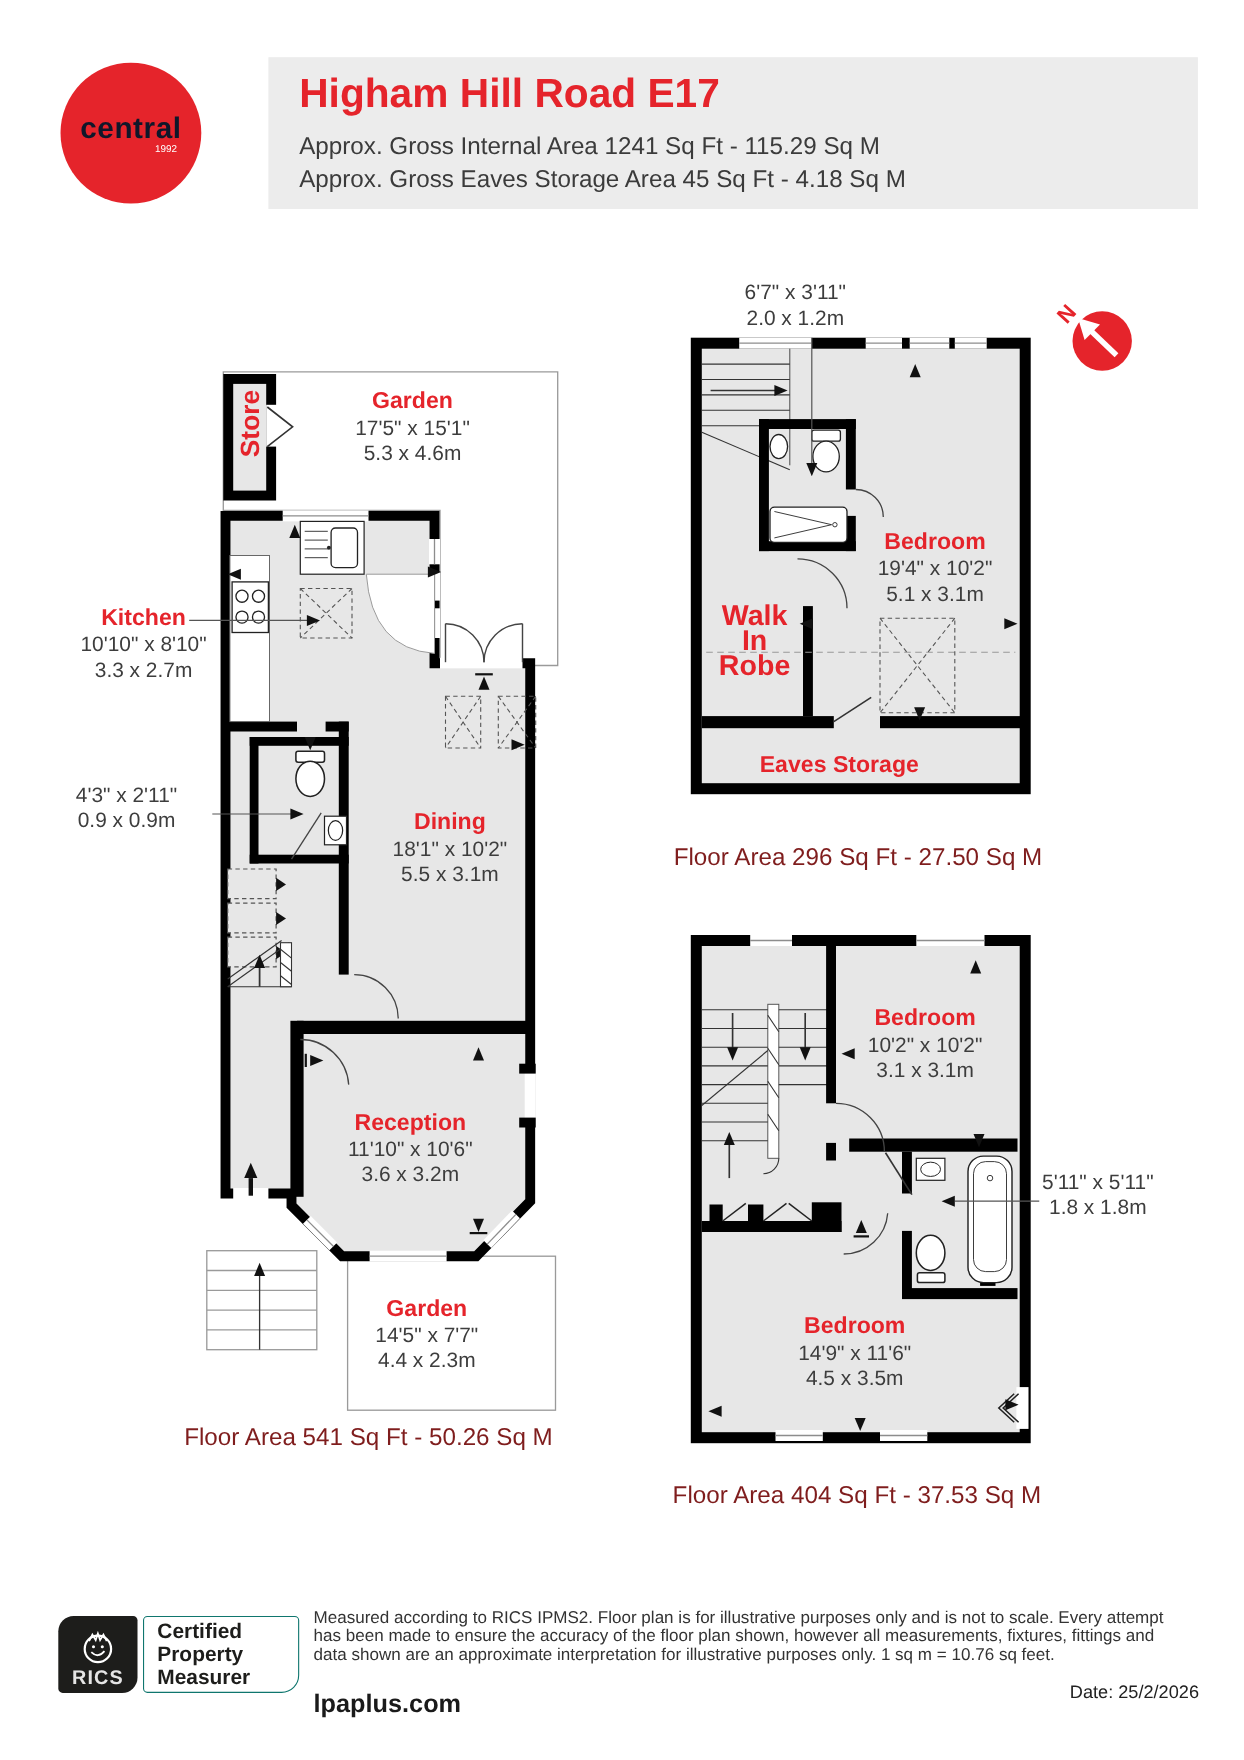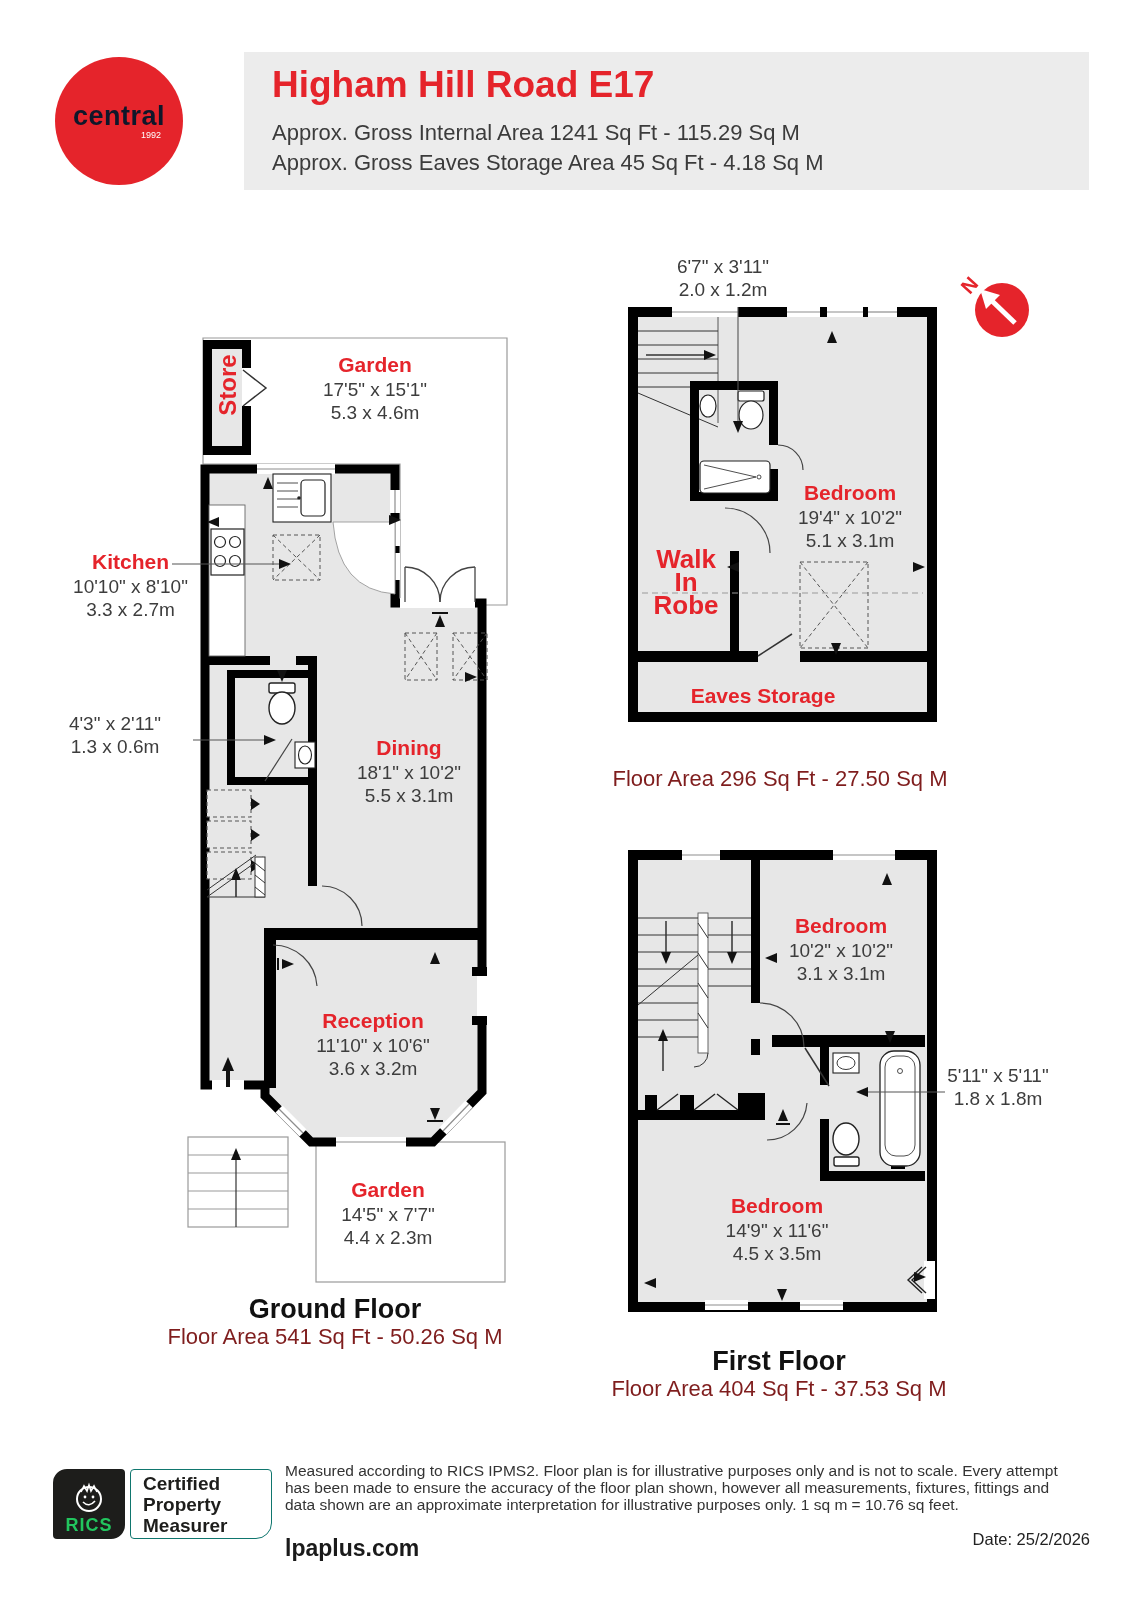--- a/index.html
+++ b/index.html
@@ -20,21 +20,21 @@
   .room-dim{font-size:19px;color:#3d3d3d;line-height:23px;}
   .caption{position:absolute;text-align:center;}
   .caption .cap-title{font-weight:bold;font-size:27px;color:#111;line-height:30px;}
   .caption .cap-area{font-size:22px;color:#7f1d1d;line-height:26px;}
   .rot{transform:rotate(-90deg);transform-origin:center center;}
   .plan-svg{position:absolute;}
   
   .rics{position:absolute;left:53px;top:1469px;display:flex;align-items:stretch;height:70px;}
   .rics-black{width:72px;background:#1d1d1b;border-radius:14px 4px 14px 4px;display:flex;
               flex-direction:column;align-items:center;justify-content:flex-end;padding-bottom:5px;}
-  .rics-black .rics-word{color:#22c55e;font-weight:bold;font-size:18px;letter-spacing:1px;line-height:18px;}
+  .rics-black .rics-word{color:#e5e5e5;font-weight:bold;font-size:18px;letter-spacing:1px;line-height:18px;}
   .rics-white{width:128px;margin-left:5px;background:#fff;border:1px solid #0f766e;
               border-radius:4px 4px 16px 4px;display:flex;flex-direction:column;justify-content:center;
               padding-left:12px;}
   .rics-white span{font-weight:bold;font-size:19px;color:#1d1d1b;line-height:21px;}
   .disclaimer{position:absolute;left:285px;top:1462px;width:790px;font-size:15.5px;line-height:17px;color:#333;}
   .website{position:absolute;left:285px;top:1519px;font-weight:bold;font-size:23px;color:#1a1a1a;margin-top:16px;}
   .date{position:absolute;left:920px;top:1530px;width:170px;text-align:right;font-size:16.5px;color:#222;}
 </style>
 </head>
 <body>
@@ -223,39 +223,38 @@
     <div class="room-dim">17'5" x 15'1"</div>
     <div class="room-dim">5.3 x 4.6m</div>
   </div>
   <div class="room-label" style="left:28px;top:549px;width:205px;">
     <div class="room-name">Kitchen</div>
     <div class="room-dim">10'10" x 8'10"</div>
     <div class="room-dim">3.3 x 2.7m</div>
   </div>
   <div class="room-label" style="left:35px;top:712px;width:160px;">
     <div class="room-dim">4'3" x 2'11"</div>
-    <div class="room-dim">1.3 x 0.6m</div>
+    <div class="room-dim">0.9 x 0.9m</div>
   </div>
   <div class="room-label" style="left:309px;top:735px;width:200px;">
     <div class="room-name">Dining</div>
     <div class="room-dim">18'1" x 10'2"</div>
     <div class="room-dim">5.5 x 3.1m</div>
   </div>
   <div class="room-label" style="left:273px;top:1008px;width:200px;">
     <div class="room-name">Reception</div>
     <div class="room-dim">11'10" x 10'6"</div>
     <div class="room-dim">3.6 x 3.2m</div>
   </div>
   <div class="room-label" style="left:288px;top:1177px;width:200px;">
     <div class="room-name">Garden</div>
     <div class="room-dim">14'5" x 7'7"</div>
     <div class="room-dim">4.4 x 2.3m</div>
   </div>
   <div class="caption" style="left:135px;top:1294px;width:400px;">
-    <div class="cap-title">Ground Floor</div>
     <div class="cap-area">Floor Area 541 Sq Ft - 50.26 Sq M</div>
   </div>
 
   <svg class="plan-svg" style="left:620px;top:303px;" width="325" height="425" viewBox="0 0 325 425">
     <rect x="13" y="9" width="299" height="405" fill="#e7e7e7" stroke="#000" stroke-width="10"></rect>
     <g>
       <rect x="52" y="4" width="66" height="10" fill="#fff"></rect>
         <line x1="52" y1="9" x2="118" y2="9" stroke="#8d8d8d" stroke-width="1.2"></line>
       <rect x="167" y="4" width="33" height="10" fill="#fff"></rect>
         <line x1="167" y1="9" x2="200" y2="9" stroke="#8d8d8d" stroke-width="1.2"></line>
@@ -450,21 +449,20 @@
   <div class="room-label" style="left:938px;top:1064px;width:120px;">
     <div class="room-dim">5'11" x 5'11"</div>
     <div class="room-dim">1.8 x 1.8m</div>
   </div>
   <div class="room-label" style="left:677px;top:1193px;width:200px;">
     <div class="room-name">Bedroom</div>
     <div class="room-dim">14'9" x 11'6"</div>
     <div class="room-dim">4.5 x 3.5m</div>
   </div>
   <div class="caption" style="left:589px;top:1346px;width:380px;">
-    <div class="cap-title">First Floor</div>
     <div class="cap-area">Floor Area 404 Sq Ft - 37.53 Sq M</div>
   </div>
 
   <div class="rics">
     <div class="rics-black">
       <svg width="36" height="34" viewBox="0 0 36 34">
         <circle cx="18" cy="17" r="12" fill="none" stroke="#fff" stroke-width="2"></circle>
         <path d="M10,10 L13,4 L16,9 L18,3 L20,9 L23,4 L26,10" fill="none" stroke="#fff" stroke-width="1.6"></path>
         <path d="M12,20 Q18,26 24,19" fill="none" stroke="#fff" stroke-width="1.6"></path>
         <circle cx="14" cy="15" r="1.4" fill="#fff"></circle>

